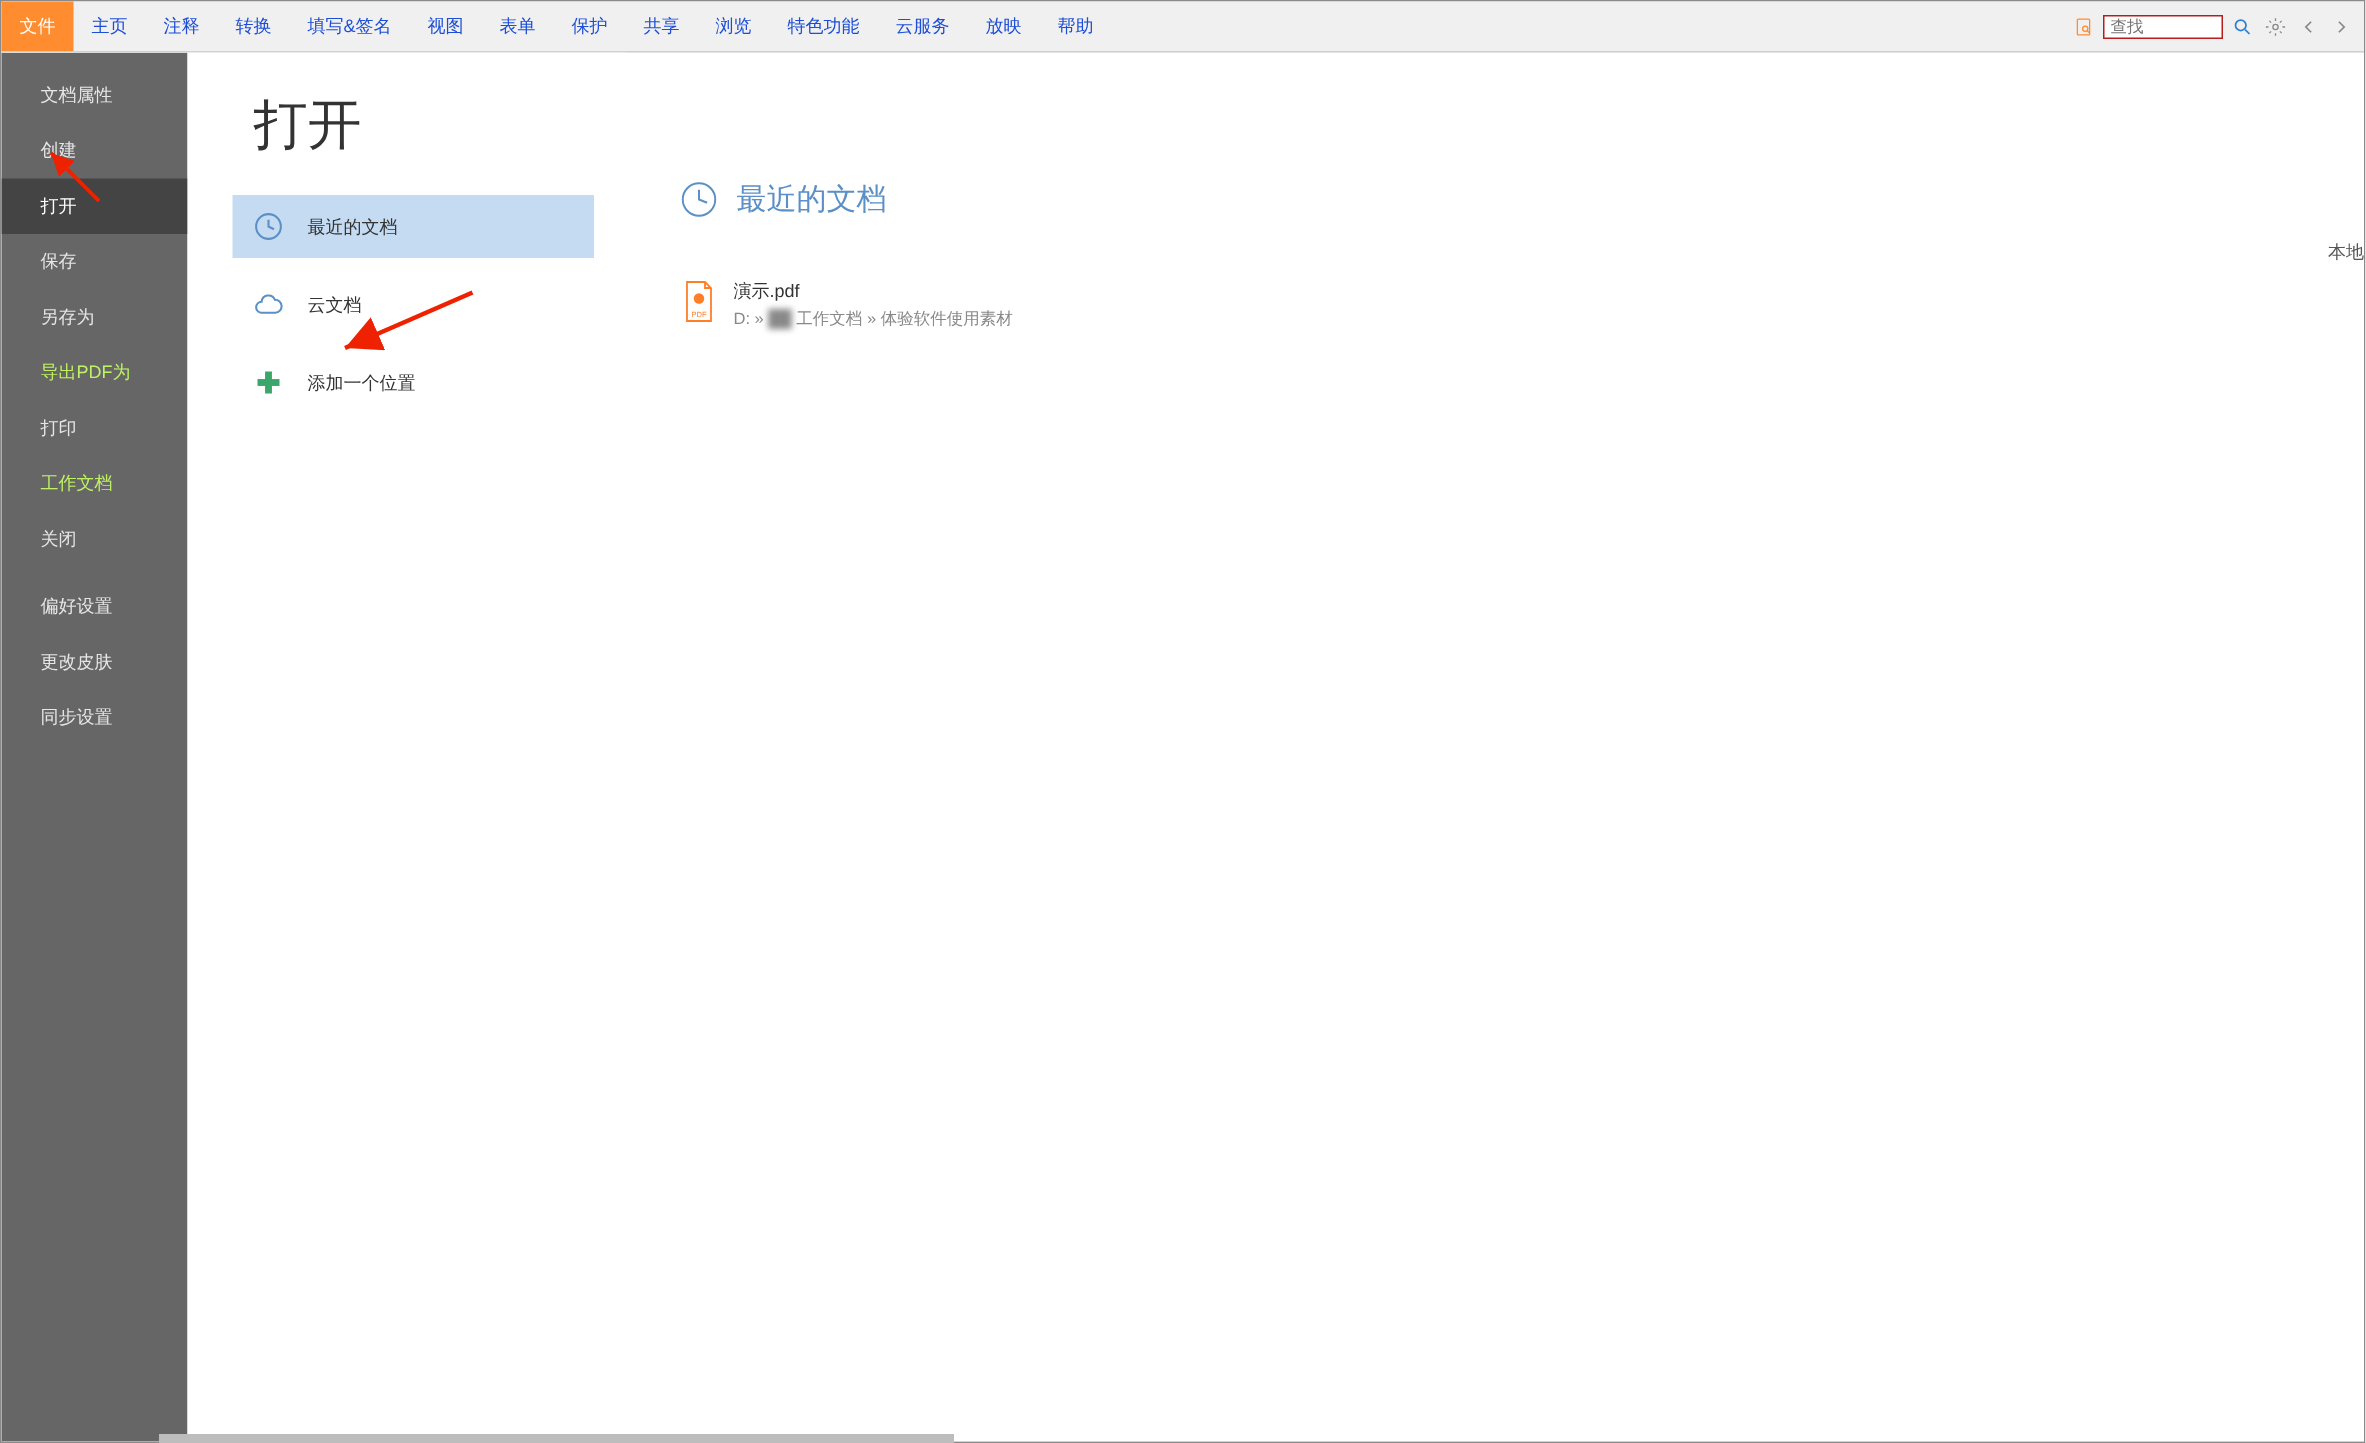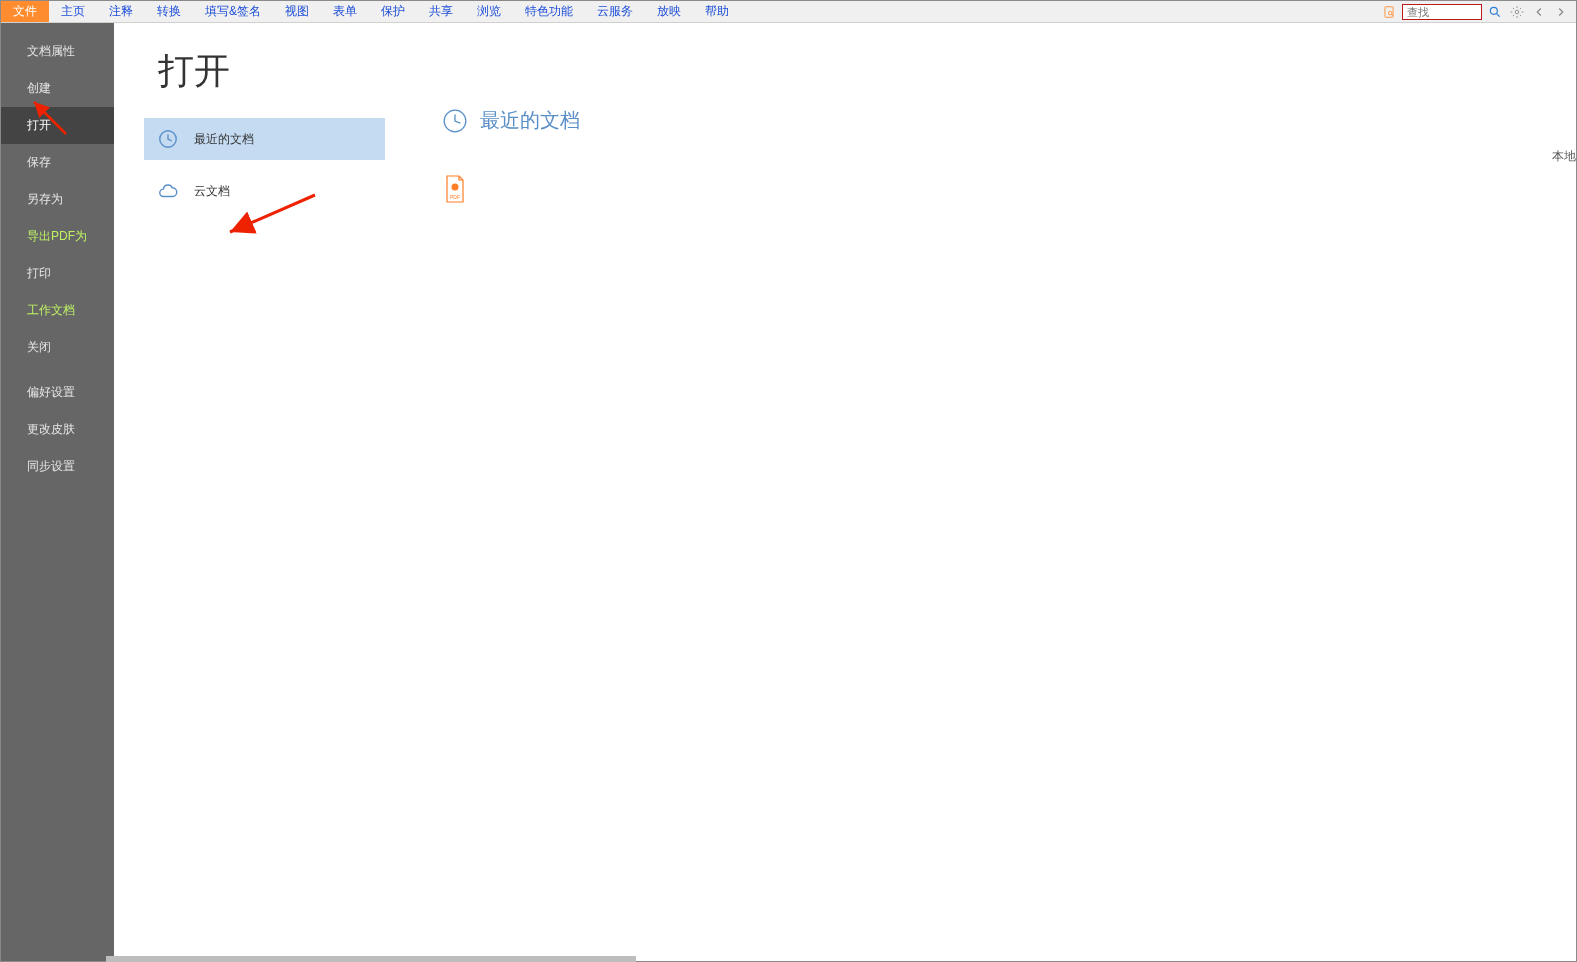--- a/index.html
+++ b/index.html
@@ -1,35 +1,35 @@
 <!DOCTYPE html>
 <html><head>
   <meta charset="utf-8">
   <style>
     * { margin: 0; padding: 0; box-sizing: border-box; }
     body { font-family: "Microsoft YaHei", "Segoe UI", sans-serif; font-size: 12px; background: #fff; overflow: hidden; }
     .app { width: 1577px; height: 962px; display: flex; flex-direction: column; border: 1px solid #8a8a8a; }
 
     
-    .menubar { height: 22px; background: #f0f0f0; border-bottom: 1px solid #d0d0d0; display: flex; align-items: stretch; user-select: none; position: relative; }
+    .menubar { height: 34px; background: #f0f0f0; border-bottom: 1px solid #d0d0d0; display: flex; align-items: stretch; user-select: none; position: relative; }
     .menubar-item { padding: 0 12px; display: flex; align-items: center; color: #1d4ed8; cursor: pointer; }
     .menubar-item.active { background: #ff8c2f; color: #fff; font-weight: normal; }
     .menubar-spacer { flex: 1; }
     .menubar-right { display: flex; align-items: center; gap: 4px; padding-right: 6px; }
     .search-input { height: 16px; width: 80px; border: 1px solid #b91c1c; padding: 0 4px; font-size: 11px; }
     .tb-icon { width: 18px; height: 18px; display: flex; align-items: center; justify-content: center; color: #888; cursor: pointer; }
     .tb-icon svg { width: 14px; height: 14px; }
     .tb-icon.orange svg { stroke: #ff8c2f; fill: none; }
     .tb-icon.blue svg { stroke: #2d7fd6; fill: none; }
 
     
     .body { flex: 1; display: flex; overflow: hidden; }
 
     
-    .sidebar { width: 113px; background: #666666; display: flex; flex-direction: column; padding-top: 10px; }
+    .sidebar { width: 124px; background: #666666; display: flex; flex-direction: column; padding-top: 10px; }
     .sidebar-item { padding: 10px 16px 10px 26px; color: #e6e6e6; font-size: 12px; cursor: pointer; text-align: left; }
     .sidebar-item.selected { background: #444444; color: #fff; }
     .sidebar-item.muted { color: #bef264; }
     .sidebar-gap { height: 8px; }
 
     
     .mid-col { width: 292px; padding: 24px 0 0 0; border-right: 1px solid transparent; background: #fff; position: relative; }
     .mid-title { font-size: 36px; font-weight: 300; color: #333; padding: 0 0 22px 44px; }
     .mid-list { display: flex; flex-direction: column; gap: 0; padding: 0 20px 0 30px; }
     .mid-item { display: flex; align-items: center; gap: 14px; height: 42px; padding: 0 12px; cursor: pointer; color: #333; margin-bottom: 10px; }
@@ -145,20 +145,29 @@
           <span>最近的文档</span>
         </div>
         <div class="mid-item">
           <span class="mid-icon">
             <svg viewBox="0 0 24 24" stroke="#5a8fc7" fill="none" stroke-width="1.5">
                 <path d="M17 18H7a4 4 0 010-8 5 5 0 019.6-1.5A3.5 3.5 0 0117 18z"></path>
               </svg>
           </span>
           <span>云文档</span>
         </div>
+        <div class="mid-item">
+          <span class="mid-icon">
+            <svg viewBox="0 0 24 24">
+                <line x1="12" y1="4" x2="12" y2="20" stroke="#3aa66a" stroke-width="5"></line>
+                <line x1="4" y1="12" x2="20" y2="12" stroke="#3aa66a" stroke-width="5"></line>
+              </svg>
+          </span>
+          <span>添加一个位置</span>
+        </div>
       </div>
     </div>
 
     <div class="content">
       <div class="content-header">
         <span class="hdr-icon">
           <svg viewBox="0 0 24 24" stroke="#5a8fc7" fill="none" stroke-width="1.2">
               <circle cx="12" cy="12" r="10"></circle>
               <polyline points="12,6 12,12 17,14"></polyline>
             </svg>
@@ -168,20 +177,26 @@
       <div class="content-sub">本地</div>
       <div class="recent-item">
         <span class="file-icon">
           <svg viewBox="0 0 24 28">
               <path d="M4 1h12l4 4v22H4z" fill="none" stroke="#ff7e26" stroke-width="1.2"></path>
               <path d="M16 1v4h4" fill="none" stroke="#ff7e26" stroke-width="1.2"></path>
               <circle cx="12" cy="12" r="3.5" fill="#ff7e26"></circle>
               <text x="12" y="24" text-anchor="middle" font-size="5" fill="#ff7e26" font-family="Arial">PDF</text>
             </svg>
         </span>
+        <div class="file-meta">
+          <span class="file-name">演示.pdf</span>
+          <span class="file-path">
+            <span>D: » </span><span class="blur">██</span><span> 工作文档 » 体验软件使用素材</span>
+          </span>
+        </div>
       </div>
     </div>
   </div>
 
   <div class="red-arrow" style="left:28px; top:96px;">
     <svg width="40" height="40">
         <defs>
           <marker id="ah1" markerWidth="8" markerHeight="8" refX="6" refY="3" orient="auto">
             <path d="M0,0 L6,3 L0,6 z" fill="#e20"></path>
           </marker>

